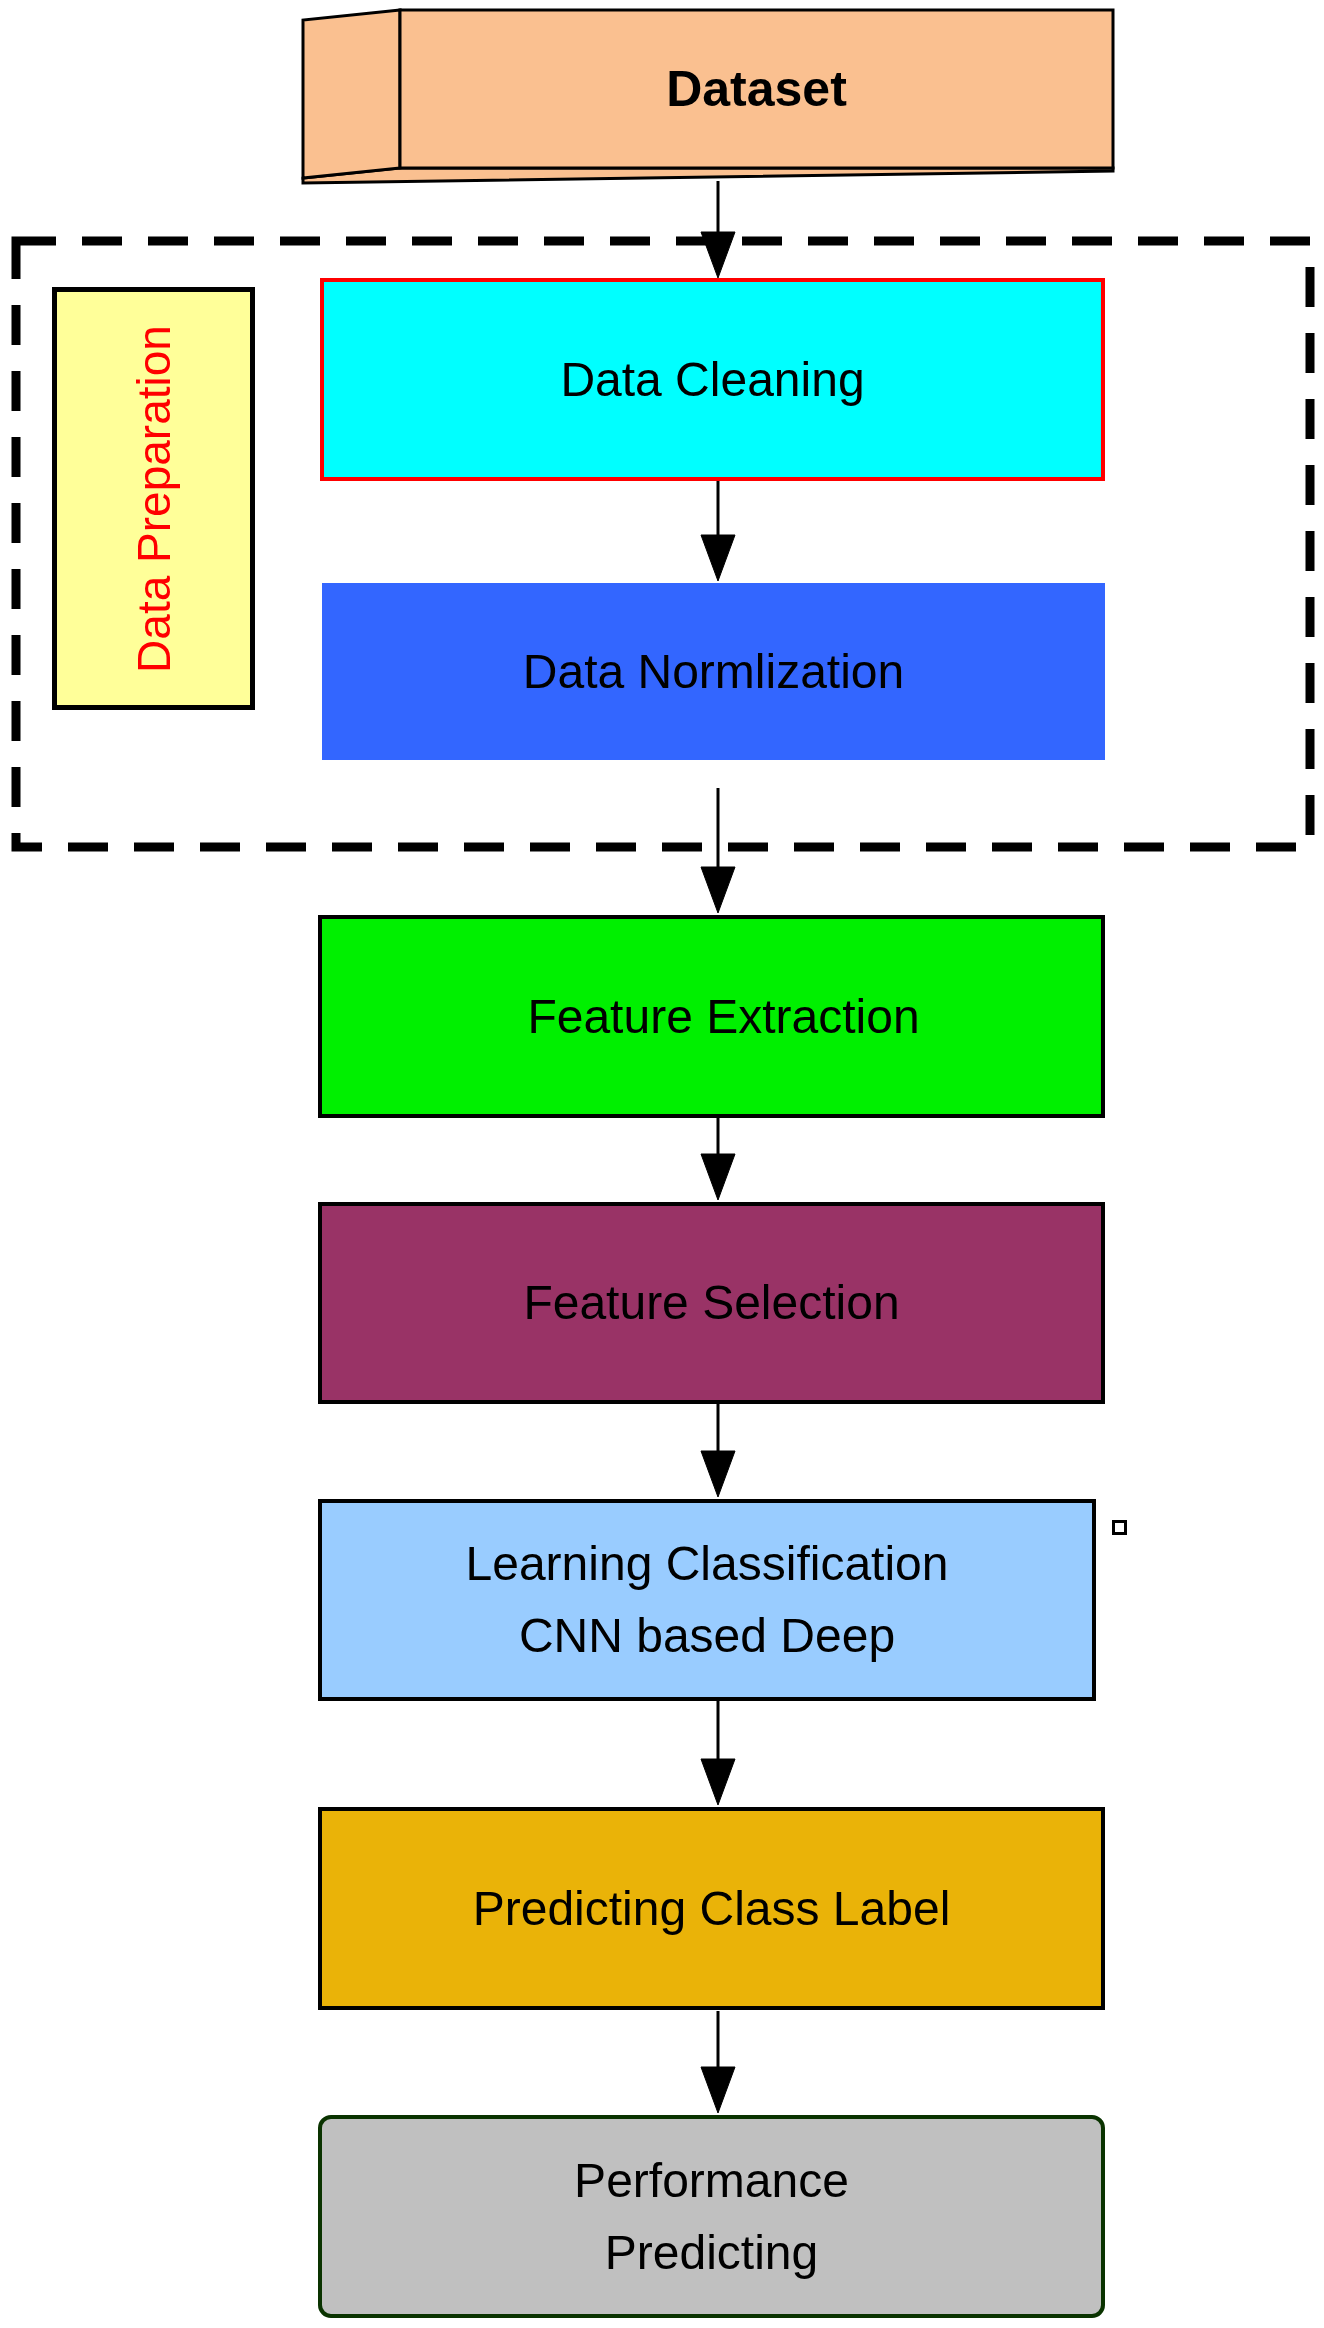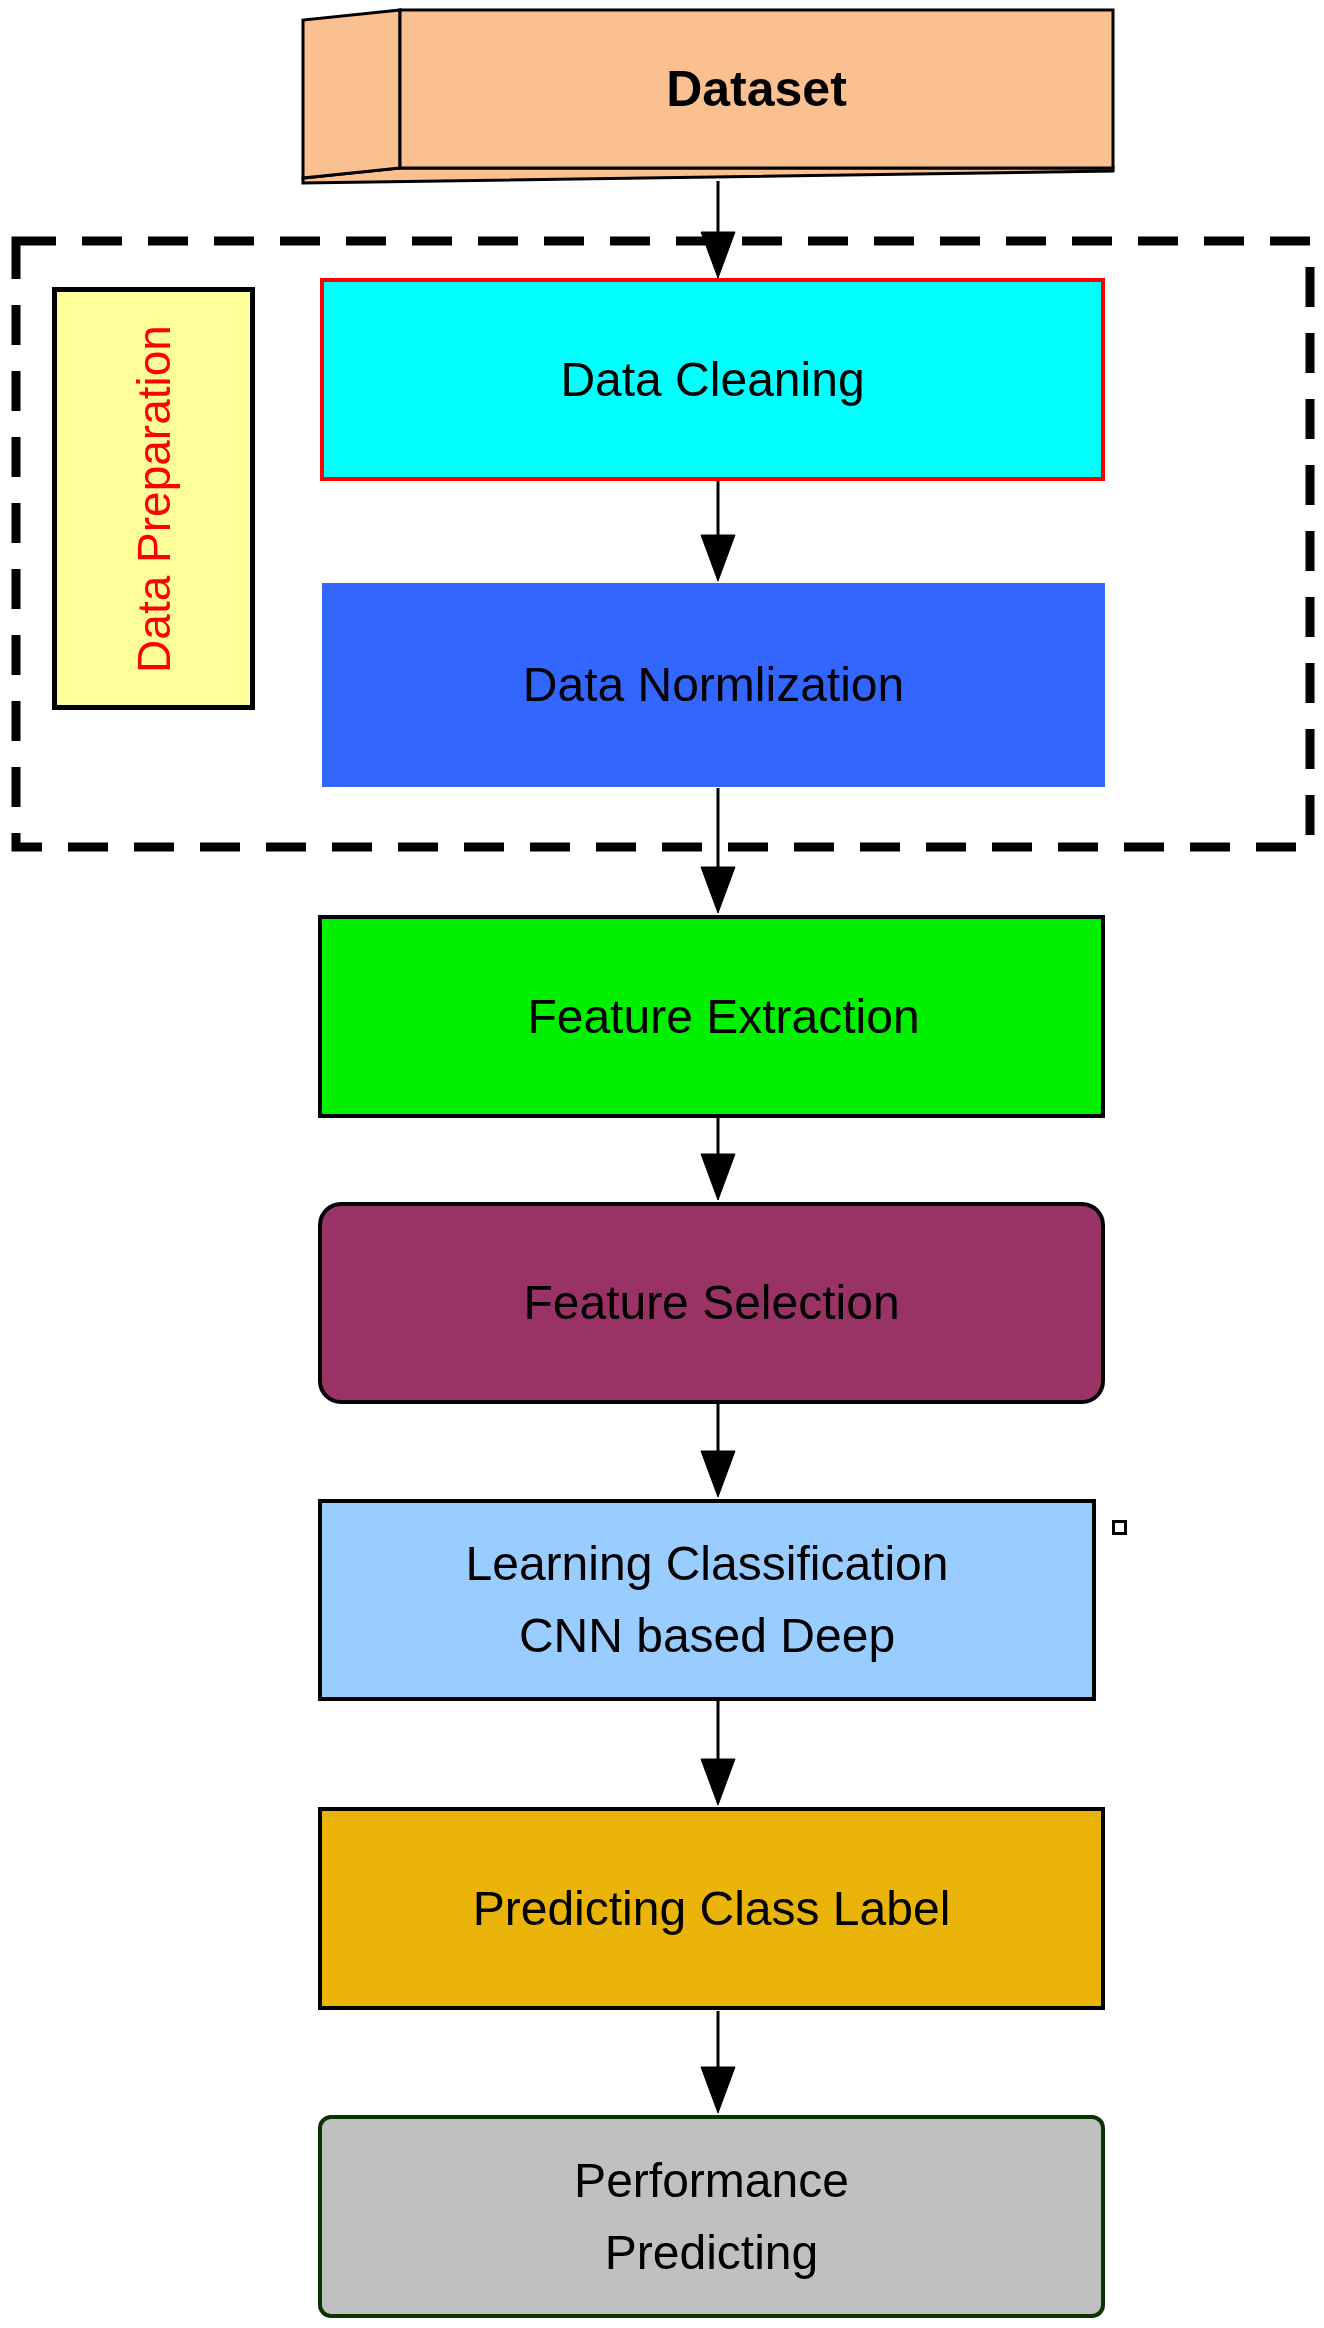--- a/index.html
+++ b/index.html
@@ -33,21 +33,21 @@
   .marker{
     position:absolute;left:1112px;top:1520px;
     width:15px;height:15px;
     box-sizing:border-box;
     border:3px solid #000;background:#fff;
   }
   
   #n-dataset-label{left:400px;top:10px;width:713px;height:158px;font-weight:bold;}
   #g-dataprep{left:52px;top:287px;width:203px;height:423px;}
   #n-cleaning{left:320px;top:278px;width:785px;height:203px;}
-  #n-normalization{left:322px;top:583px;width:783px;height:204px;}
+  #n-normalization{left:322px;top:583px;width:783px;height:177px;}
   #n-extraction{left:318px;top:915px;width:787px;height:203px;padding-left:24px;}
   #n-selection{left:318px;top:1202px;width:787px;height:202px;}
   #n-cnn{left:318px;top:1499px;width:778px;height:202px;}
   #n-predict{left:318px;top:1807px;width:787px;height:203px;}
   #n-perf{left:318px;top:2115px;width:787px;height:203px;border-radius:13px;}
 </style>
 </head>
 <body>
 
 <div class="canvas">
@@ -107,21 +107,21 @@
   </div>
 
   <div class="node no-border" id="n-normalization" style="background-color: rgb(51, 102, 255);">
     <span class="lbl">Data Normlization</span>
   </div>
 
   <div class="node" id="n-extraction" style="background-color: rgb(0, 240, 0); border-color: rgb(0, 0, 0);">
     <span class="lbl">Feature Extraction</span>
   </div>
 
-  <div class="node" id="n-selection" style="background-color: rgb(153, 51, 102); border-color: rgb(0, 0, 0); border-radius: 23px;">
+  <div class="node" id="n-selection" style="background-color: rgb(153, 51, 102); border-color: rgb(0, 0, 0);">
     <span class="lbl">Feature Selection</span>
   </div>
 
   <div class="node" id="n-cnn" style="background-color: rgb(153, 204, 255); border-color: rgb(0, 0, 0);">
     <span>
       <span class="lbl">Learning Classification</span>
       <span class="lbl">CNN based Deep</span>
     </span>
   </div>
 

